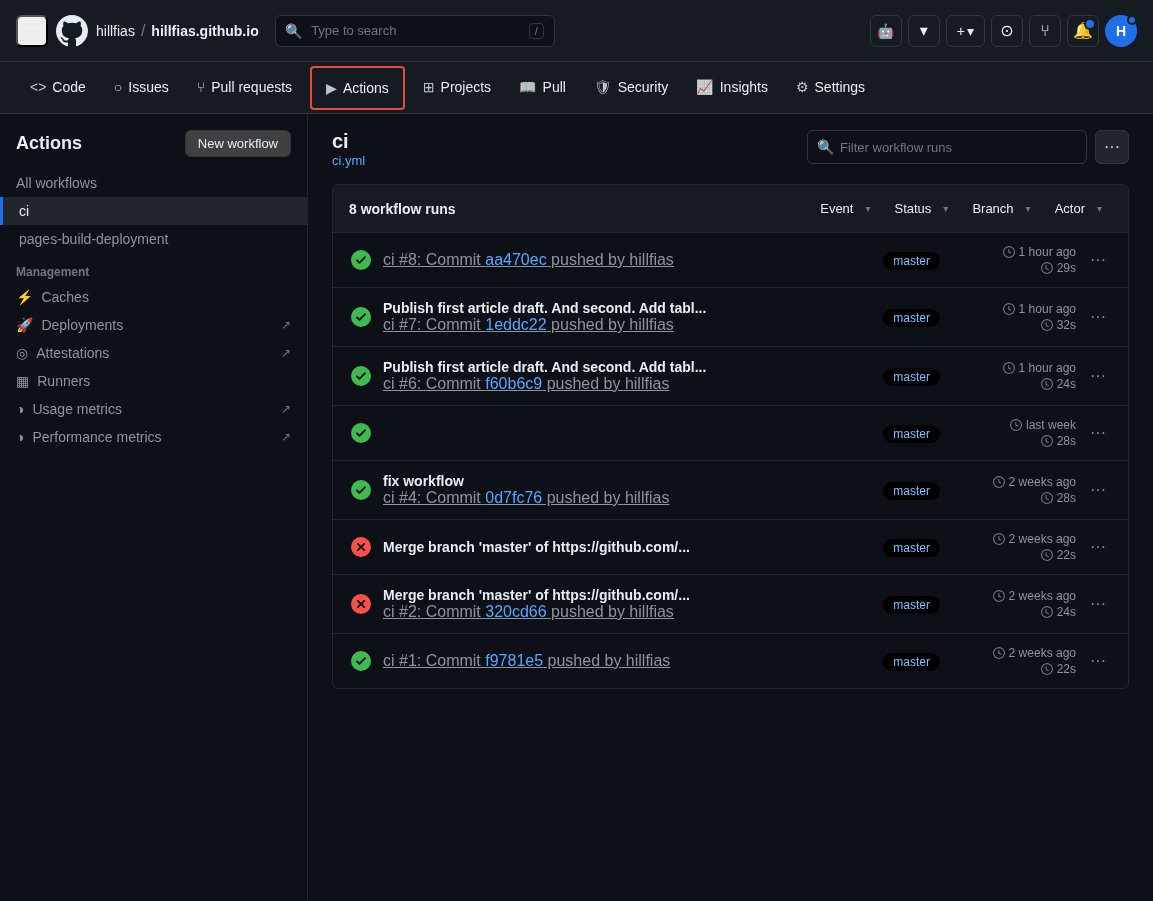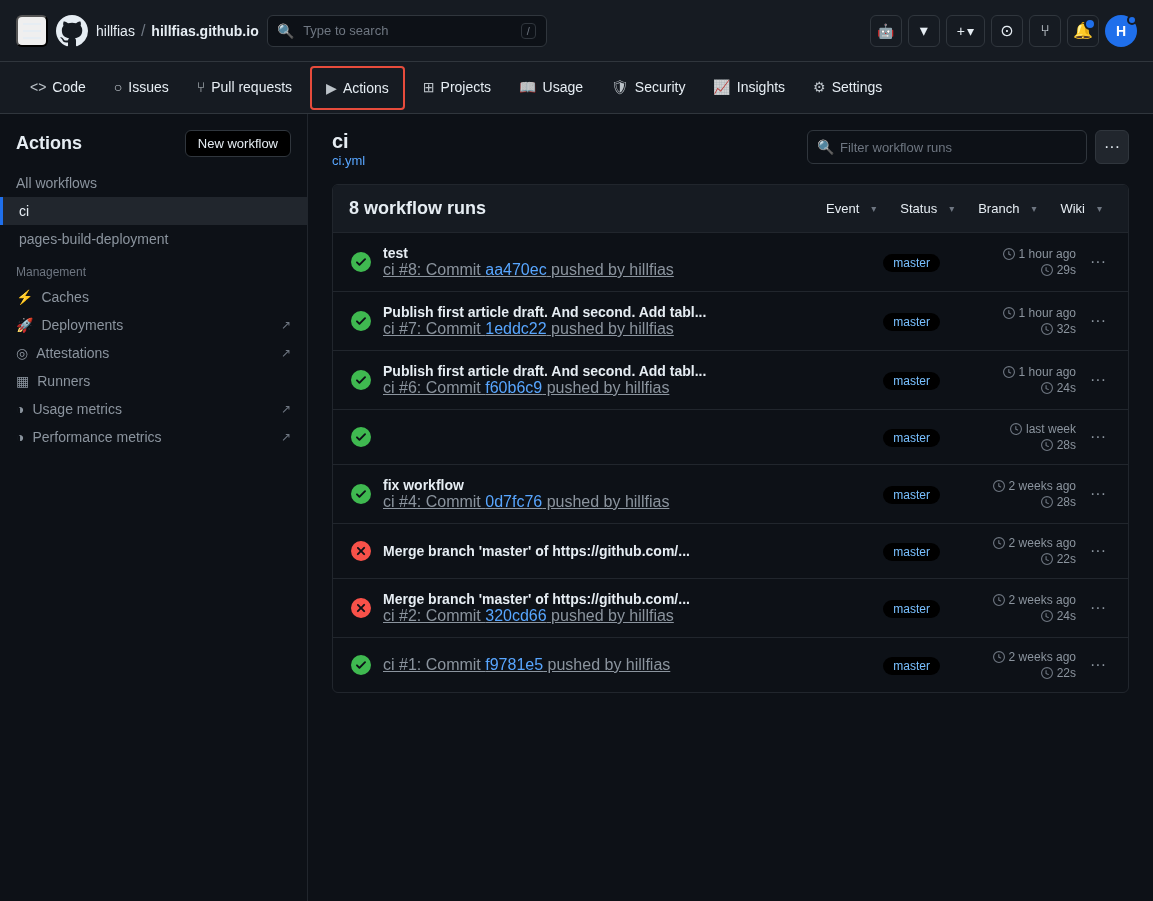--- a/index.html
+++ b/index.html
@@ -29,21 +29,21 @@
       cursor: pointer; border-radius: 6px;
     }
     .nav-hamburger span { width: 18px; height: 2px; background: #e6edf3; display: block; }
     .github-logo {
       width: 32px; height: 32px;
       fill: #e6edf3;
     }
     .nav-breadcrumb {
       display: flex; align-items: center; gap: 6px;
       font-size: 14px; color: #e6edf3;
-      margin-right: 0;
+      margin-right: 8px;
     }
     .nav-breadcrumb a { color: #e6edf3; text-decoration: none; }
     .nav-breadcrumb .sep { color: #6e7681; font-size: 16px; }
     .nav-search {
       flex: 1;
       max-width: 280px;
       height: 32px;
       background: #0d1117;
       border: 1px solid #30363d;
       border-radius: 6px;
@@ -168,21 +168,21 @@
     }
     .sidebar-title {
       font-size: 18px;
       font-weight: 600;
       color: #e6edf3;
     }
     .new-workflow-btn {
       padding: 5px 12px;
       border-radius: 6px;
       border: 1px solid #30363d;
-      background: #000000;
+      background: #404040;
       color: #e6edf3;
       font-size: 13px;
       cursor: pointer;
     }
     .sidebar-link {
       display: block;
       padding: 6px 16px;
       color: #8b949e;
       font-size: 14px;
       text-decoration: none;
@@ -199,21 +199,21 @@
       border-left: 3px solid transparent;
     }
     .sidebar-workflow-item.active {
       color: #e6edf3;
       background: #21262d;
       border-left: 3px solid #1f6feb;
     }
     .sidebar-section-header {
       padding: 12px 16px 4px;
       font-size: 12px;
-      font-weight: 400;
+      font-weight: 700;
       color: #6e7681;
       text-transform: none;
     }
     .sidebar-management-item {
       display: flex;
       align-items: center;
       justify-content: space-between;
       padding: 6px 16px;
       font-size: 14px;
       color: #8b949e;
@@ -294,21 +294,21 @@
     }
     .runs-table-header {
       background: #161b22;
       display: flex;
       align-items: center;
       justify-content: space-between;
       padding: 12px 16px;
       border-bottom: 1px solid #21262d;
     }
     .runs-count {
-      font-size: 18px;
+      font-size: 14px;
       font-weight: 600;
       color: #e6edf3;
     }
     .runs-filters {
       display: flex; align-items: center; gap: 4px;
     }
     .filter-dropdown-btn {
       display: flex; align-items: center; gap: 12px;
       padding: 4px 10px;
       background: transparent;
@@ -460,21 +460,21 @@
   <a class="repo-nav-item actions-active">
     <span class="repo-nav-icon">▶</span>
     <span>Actions</span>
   </a>
   <a class="repo-nav-item">
     <span class="repo-nav-icon">⊞</span>
     <span>Projects</span>
   </a>
   <a class="repo-nav-item">
     <span class="repo-nav-icon">📖</span>
-    <span>Usage</span>
+    <span>Pull</span>
   </a>
   <a class="repo-nav-item">
     <span class="repo-nav-icon">🛡</span>
     <span>Security</span>
   </a>
   <a class="repo-nav-item">
     <span class="repo-nav-icon">📈</span>
     <span>Insights</span>
   </a>
   <a class="repo-nav-item">
@@ -572,35 +572,34 @@
           </button>
           <button class="filter-dropdown-btn">
             <span>Status</span>
             <span class="chevron-down">▾</span>
           </button>
           <button class="filter-dropdown-btn">
             <span>Branch</span>
             <span class="chevron-down">▾</span>
           </button>
           <button class="filter-dropdown-btn">
-            <span>Wiki</span>
+            <span>Actor</span>
             <span class="chevron-down">▾</span>
           </button>
         </div>
       </div>
 
       <div id="runs-list-container">
           <div class="run-row">
     <div class="run-status-icon success">
       <svg width="20" height="20" viewBox="0 0 16 16" fill="#3fb950">
                 <path d="M8 16A8 8 0 1 1 8 0a8 8 0 0 1 0 16zm3.78-9.72a.75.75 0 0 0-1.06-1.06L6.75 9.19 5.28 7.72a.75.75 0 0 0-1.06 1.06l2 2a.75.75 0 0 0 1.06 0l4.5-4.5z"></path>
               </svg>
     </div>
     <div class="run-info">
-      <div class="run-name">test</div>
       <div class="run-meta">ci #8: Commit <a href="#">aa470ec</a> pushed by hillfias</div>
     </div>
     <div class="run-branch">
       <span class="branch-badge">master</span>
     </div>
     <div class="run-timing">
       <div class="run-time">
         <svg width="12" height="12" viewBox="0 0 16 16" fill="#6e7681">
                   <path d="M1.5 8a6.5 6.5 0 1 1 13 0 6.5 6.5 0 0 1-13 0zM8 0a8 8 0 1 0 0 16A8 8 0 0 0 8 0zm.5 4.75a.75.75 0 0 0-1.5 0v3.5a.75.75 0 0 0 .471.696l2.5 1a.75.75 0 0 0 .557-1.392L8.5 7.742V4.75z"></path>
                 </svg>

